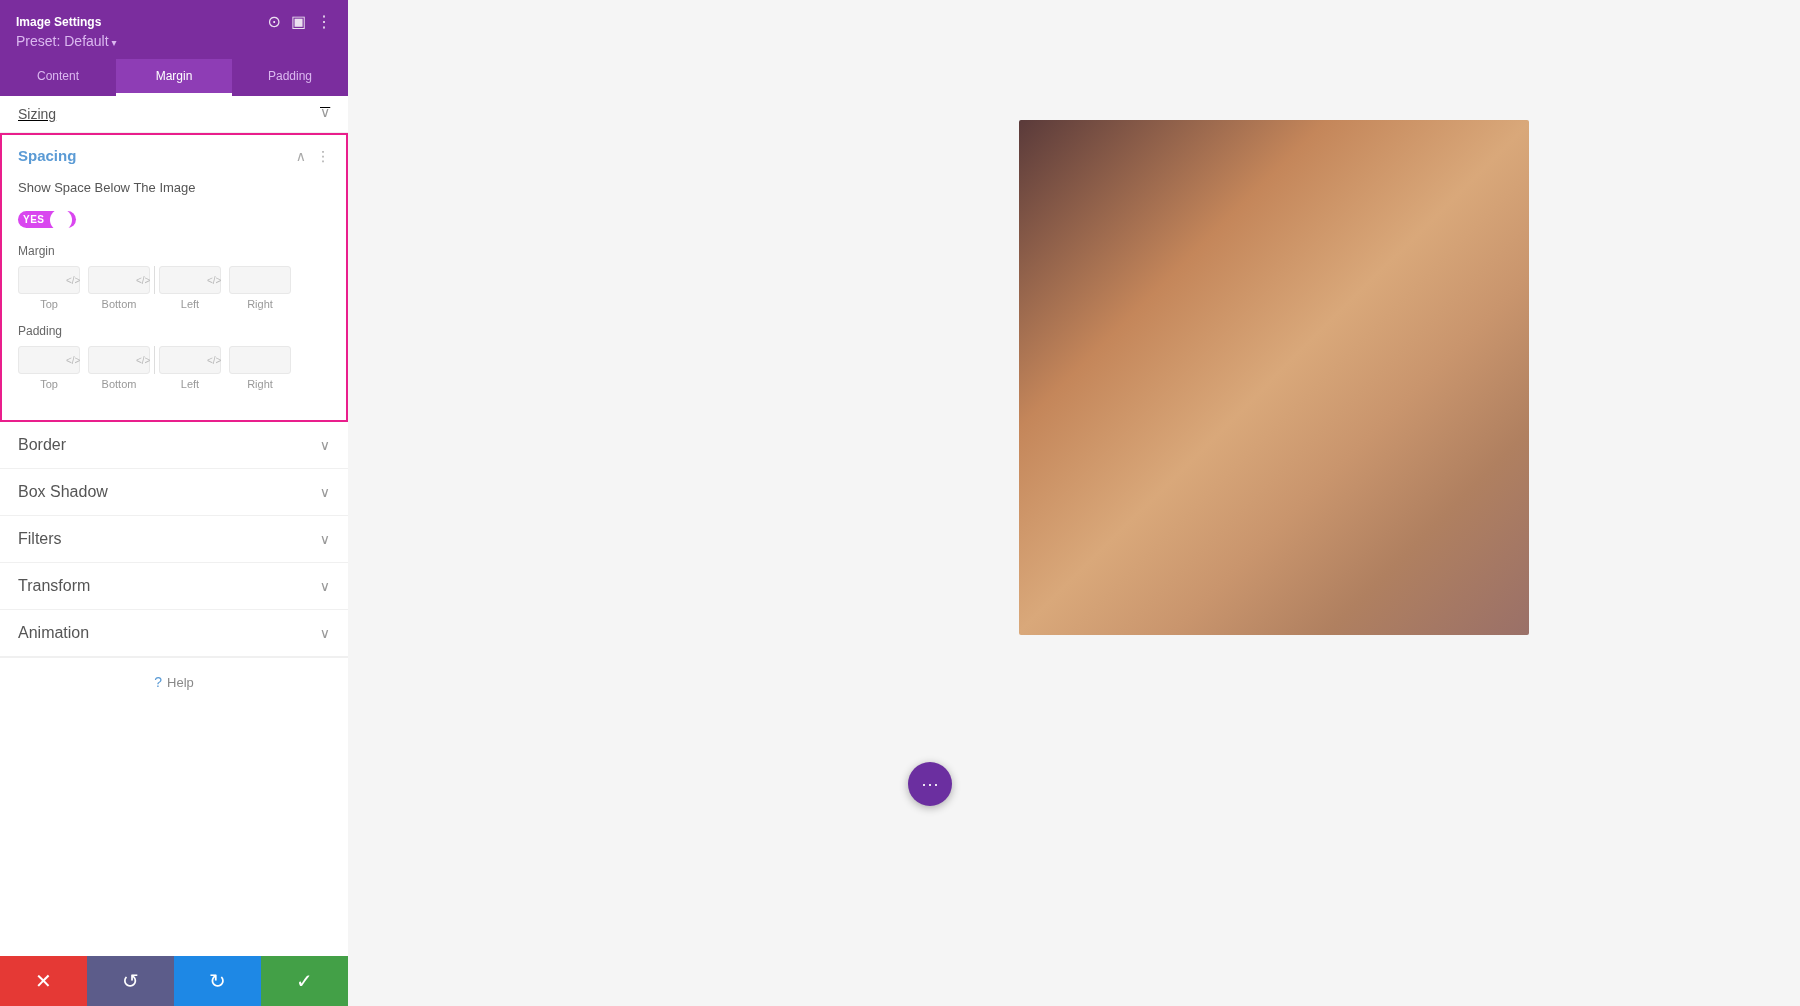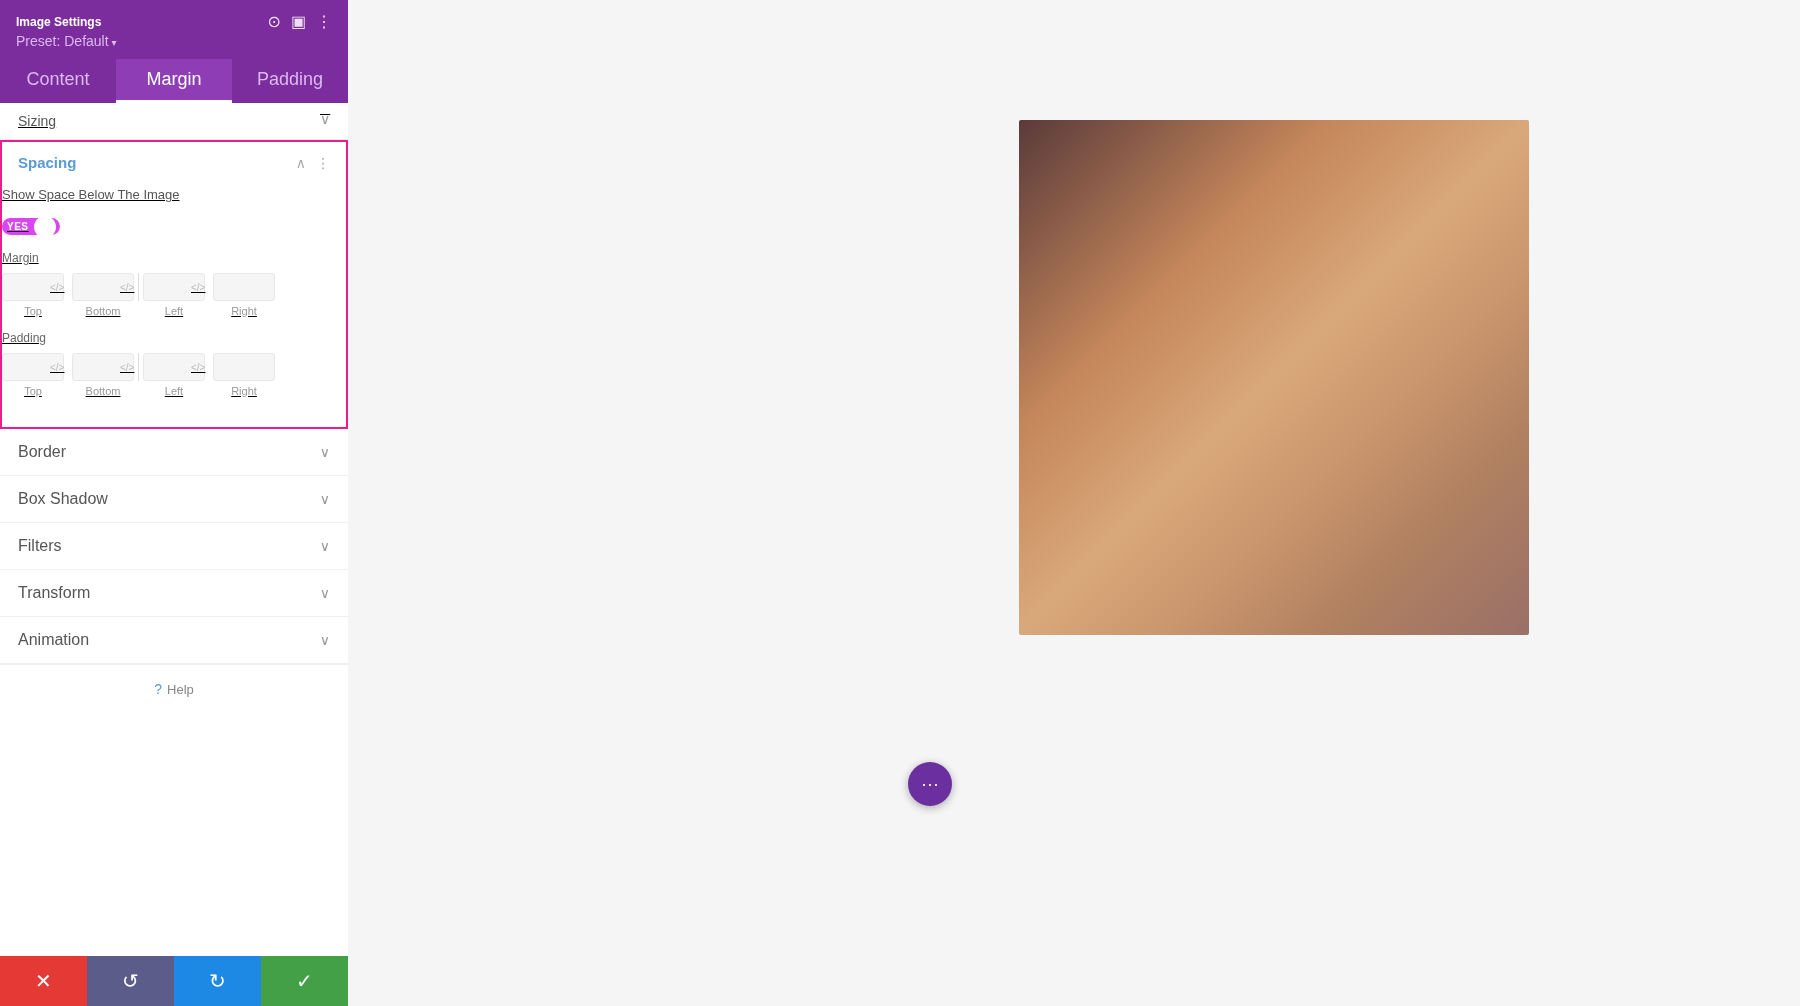--- a/index.html
+++ b/index.html
@@ -60,21 +60,21 @@
     .sidebar-tabs {
       background: #7b2d9e;
       display: flex;
       padding: 0 0 0 0;
     }
     .tab {
       flex: 1;
       text-align: center;
       padding: 10px 14px;
       color: #dbb8f0;
-      font-size: 18px;
+      font-size: 12px;
       cursor: pointer;
       border-bottom: 3px solid transparent;
       transition: all 0.2s;
     }
     .tab.active {
       color: #fff;
       background: #8e3db5;
       border-bottom: 3px solid #fff;
     }
 
@@ -147,22 +147,21 @@
       align-items: center;
       gap: 10px;
     }
     .spacing-icon {
       color: #aaa;
       cursor: pointer;
       font-size: 14px;
     }
 
     .spacing-body {
-      padding: 6px 0 16px;
-      text-decoration: underline;
+      padding: 6px 16px 16px;
     }
 
     
     .toggle-row {
       display: flex;
       align-items: center;
       gap: 12px;
       margin-bottom: 16px;
     }
     .toggle-label {

